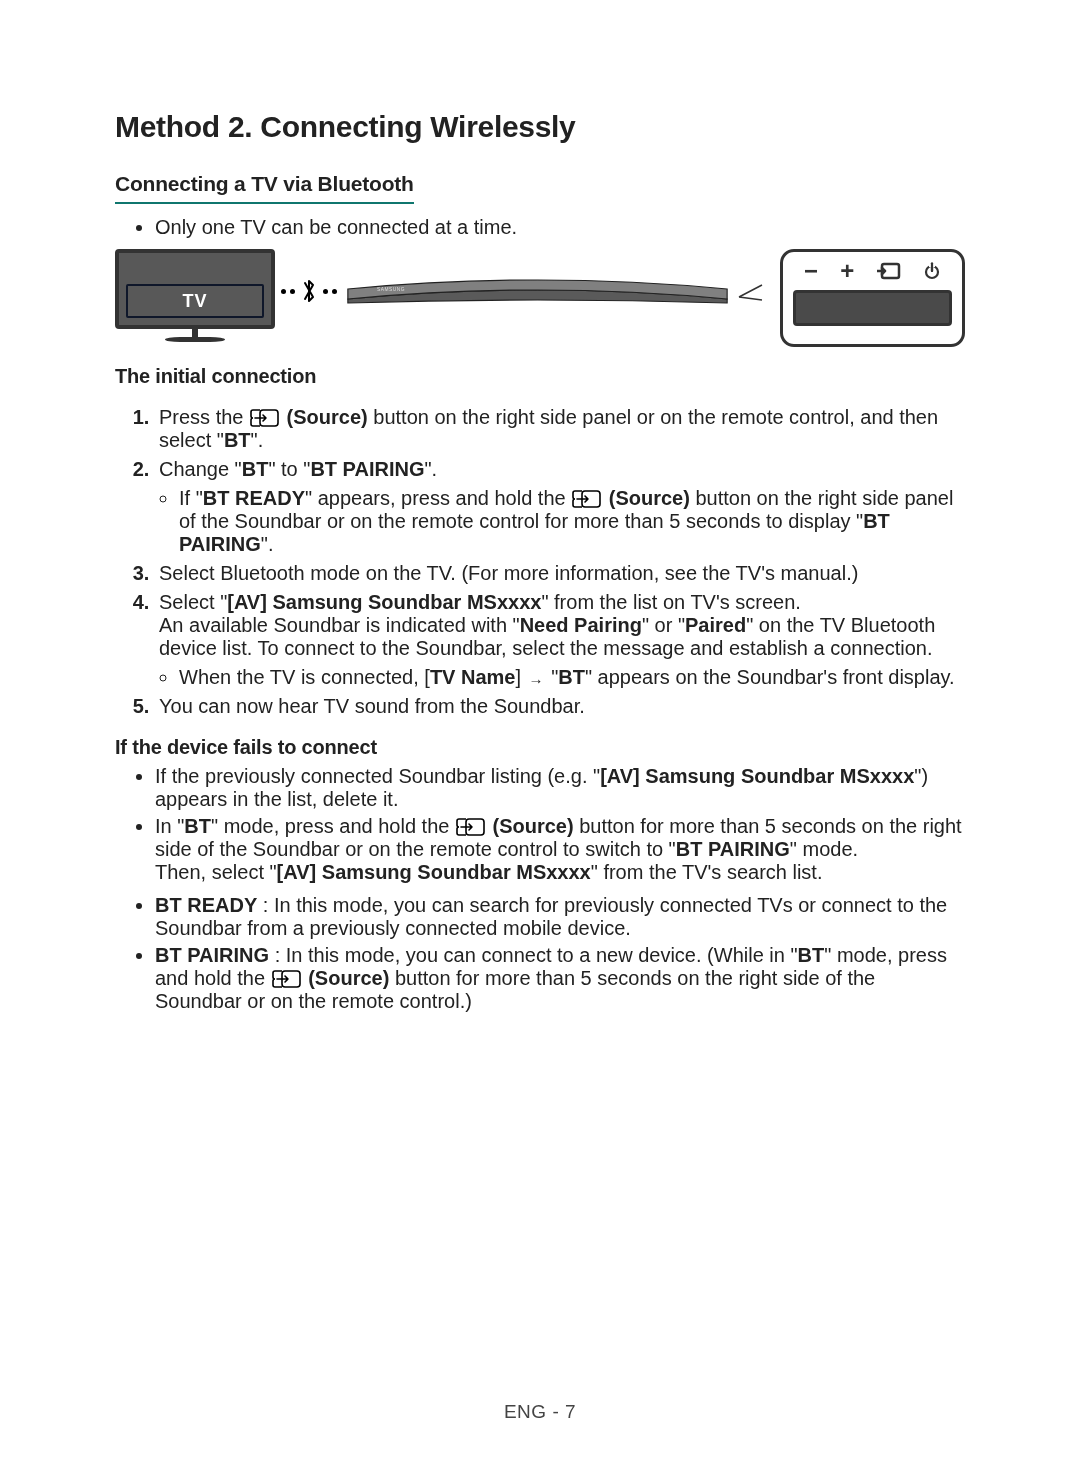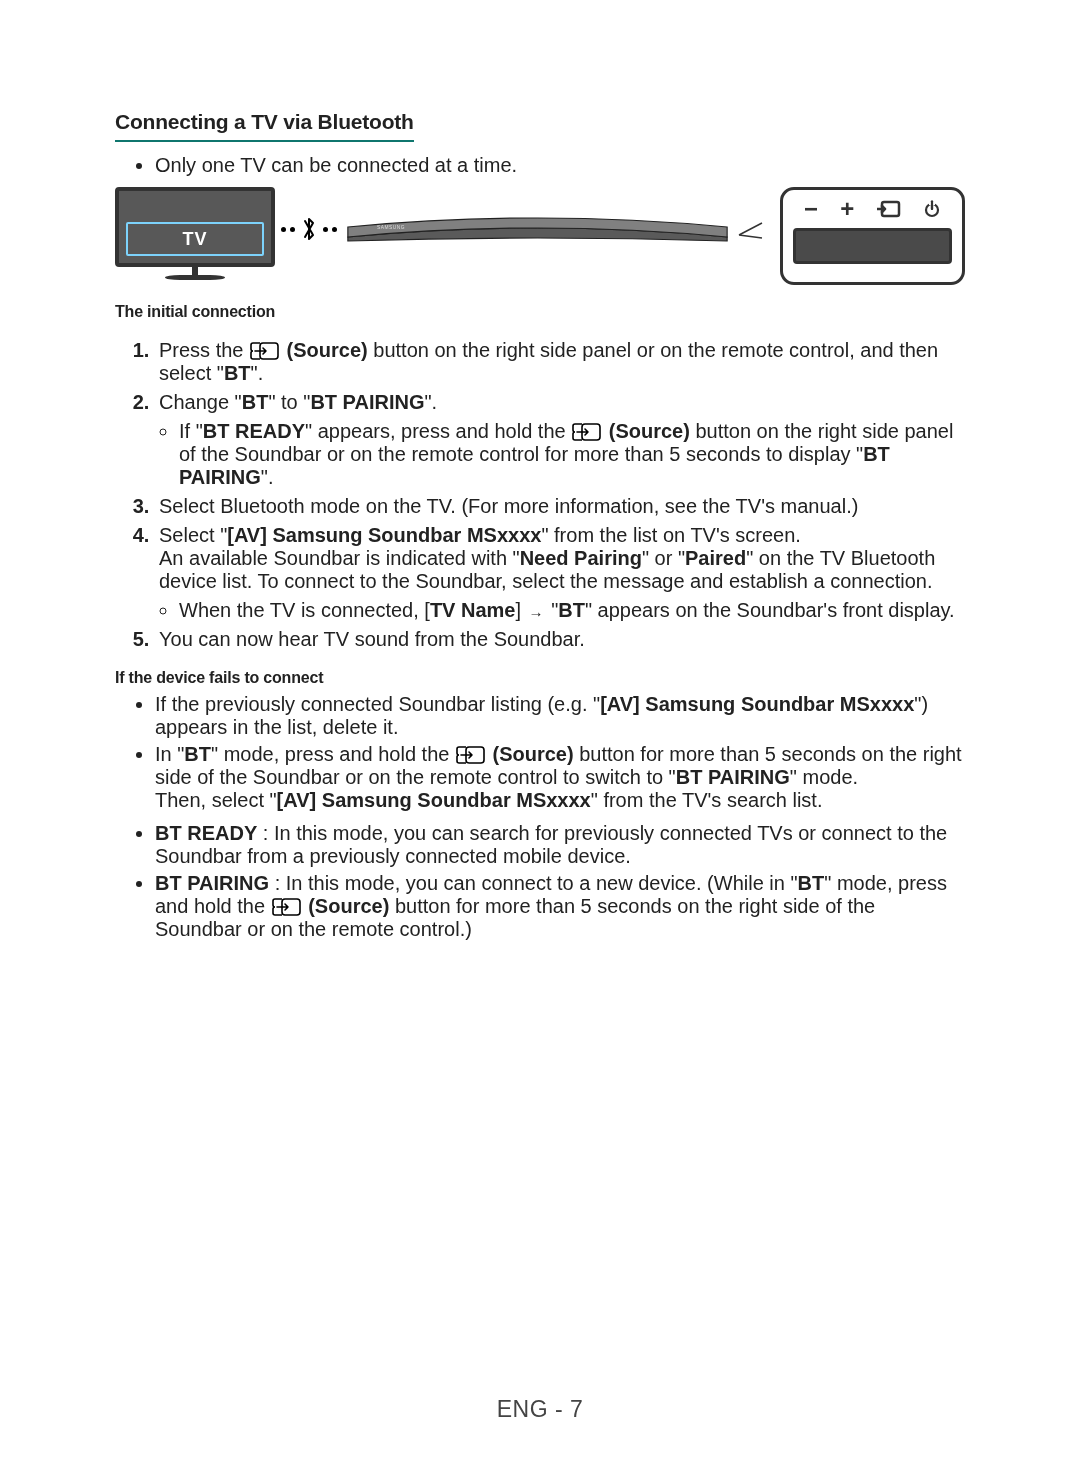--- a/index.html
+++ b/index.html
@@ -25,39 +25,39 @@
   h2 {
     font-size: 21px;
     font-weight: 700;
     margin: 0 0 8px 0;
     border-bottom: 2px solid #0f766e;
     display: inline-block;
     padding-bottom: 6px;
     letter-spacing: -0.2px;
   }
   h3 {
-    font-size: 16px;
+    font-size: 20px;
     font-weight: 700;
     margin: 18px 0 6px 0;
     letter-spacing: -0.2px;
   }
   p.intro { margin: 8px 0 4px 0; }
   ul.bul { margin: 4px 0 10px 0; padding-left: 40px; }
   ul.bul > li { margin: 4px 0; }
   ul.bul.inner { padding-left: 20px; margin: 6px 0; }
   ol.num { margin: 18px 0 6px 0; padding-left: 40px; }
   ol.num > li { margin: 6px 0; padding-left: 4px; }
   ol.num > li::marker { font-weight: 700; }
   .bold { font-weight: 700; }
   .footer {
     position: absolute;
     bottom: 56px;
     left: 0; right: 0;
     text-align: center;
-    font-size: 23px;
+    font-size: 19px;
     color: #444;
     letter-spacing: 0.5px;
   }
 
   
   .source-icon {
     display: inline-block;
     vertical-align: middle;
     width: 30px;
     height: 18px;
@@ -79,21 +79,21 @@
     width: 160px;
     height: 80px;
     border: 4px solid #333;
     border-radius: 4px;
     background: #585858;
     position: relative;
   }
   .tv-inner {
     position: absolute;
     inset: 7px;
-    border: 2px solid #7dd3fc;
+    border: 2px solid #0f172a;
     border-radius: 2px;
     display: flex;
     align-items: center;
     justify-content: center;
     margin-top: 24px;
   }
   .tv-label { color: #fff; font-size: 18px; letter-spacing: 1px; font-weight: 600; }
   .tv-stand-stem { width: 6px; height: 8px; background: #333; margin: 0 auto; }
   .tv-stand-base { width: 60px; height: 5px; background: #333; margin: 0 auto; border-radius: 50%/100%; }
 
@@ -139,20 +139,21 @@
   }
   .panel-svg { width: 24px; height: 22px; }
   .power-svg { width: 18px; height: 18px; }
 
   .arrow { display:inline-block; margin: 0 2px; font-size: 15px; vertical-align: middle; }
 </style>
 </head>
 <body>
 
 <div class="page">
+  <h1>Method 2. Connecting Wirelessly</h1>
   <h2>Connecting a TV via Bluetooth</h2>
   <ul class="bul">
     <li>Only one TV can be connected at a time.</li>
   </ul>
 
   
   <div class="diagram">
     <div class="tv-wrap">
       <div class="tv-body">
           <div class="tv-inner">

